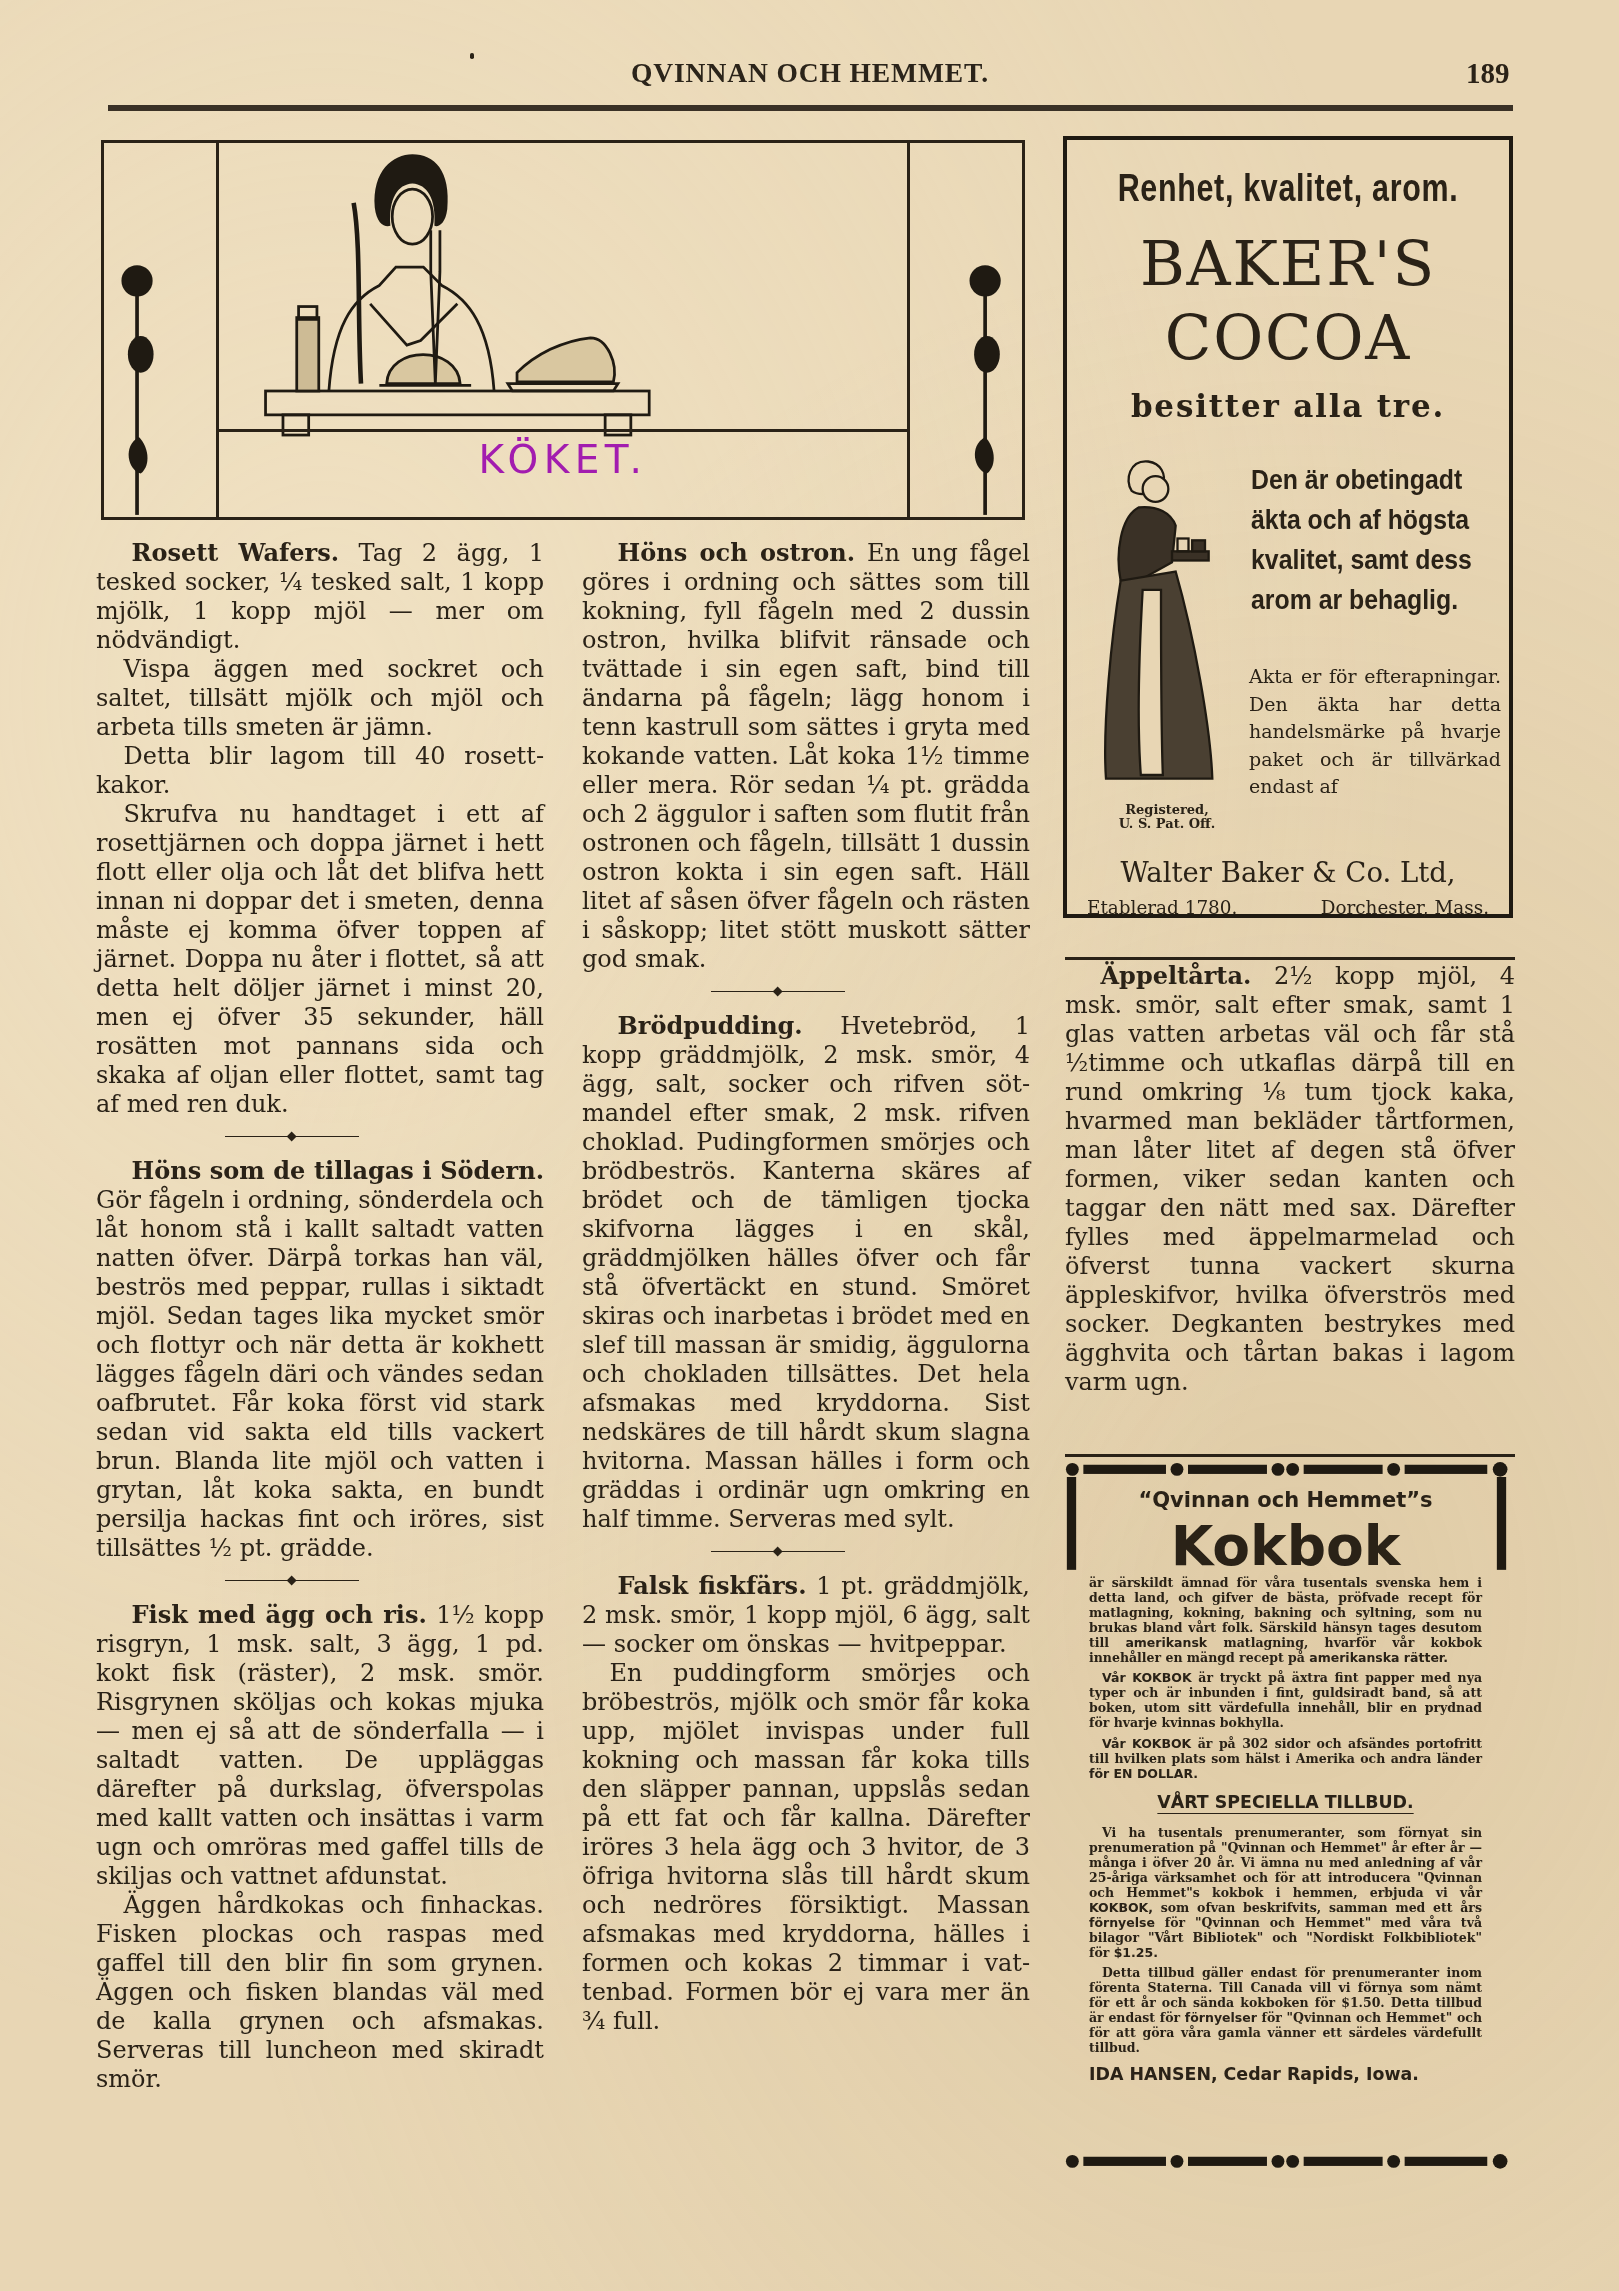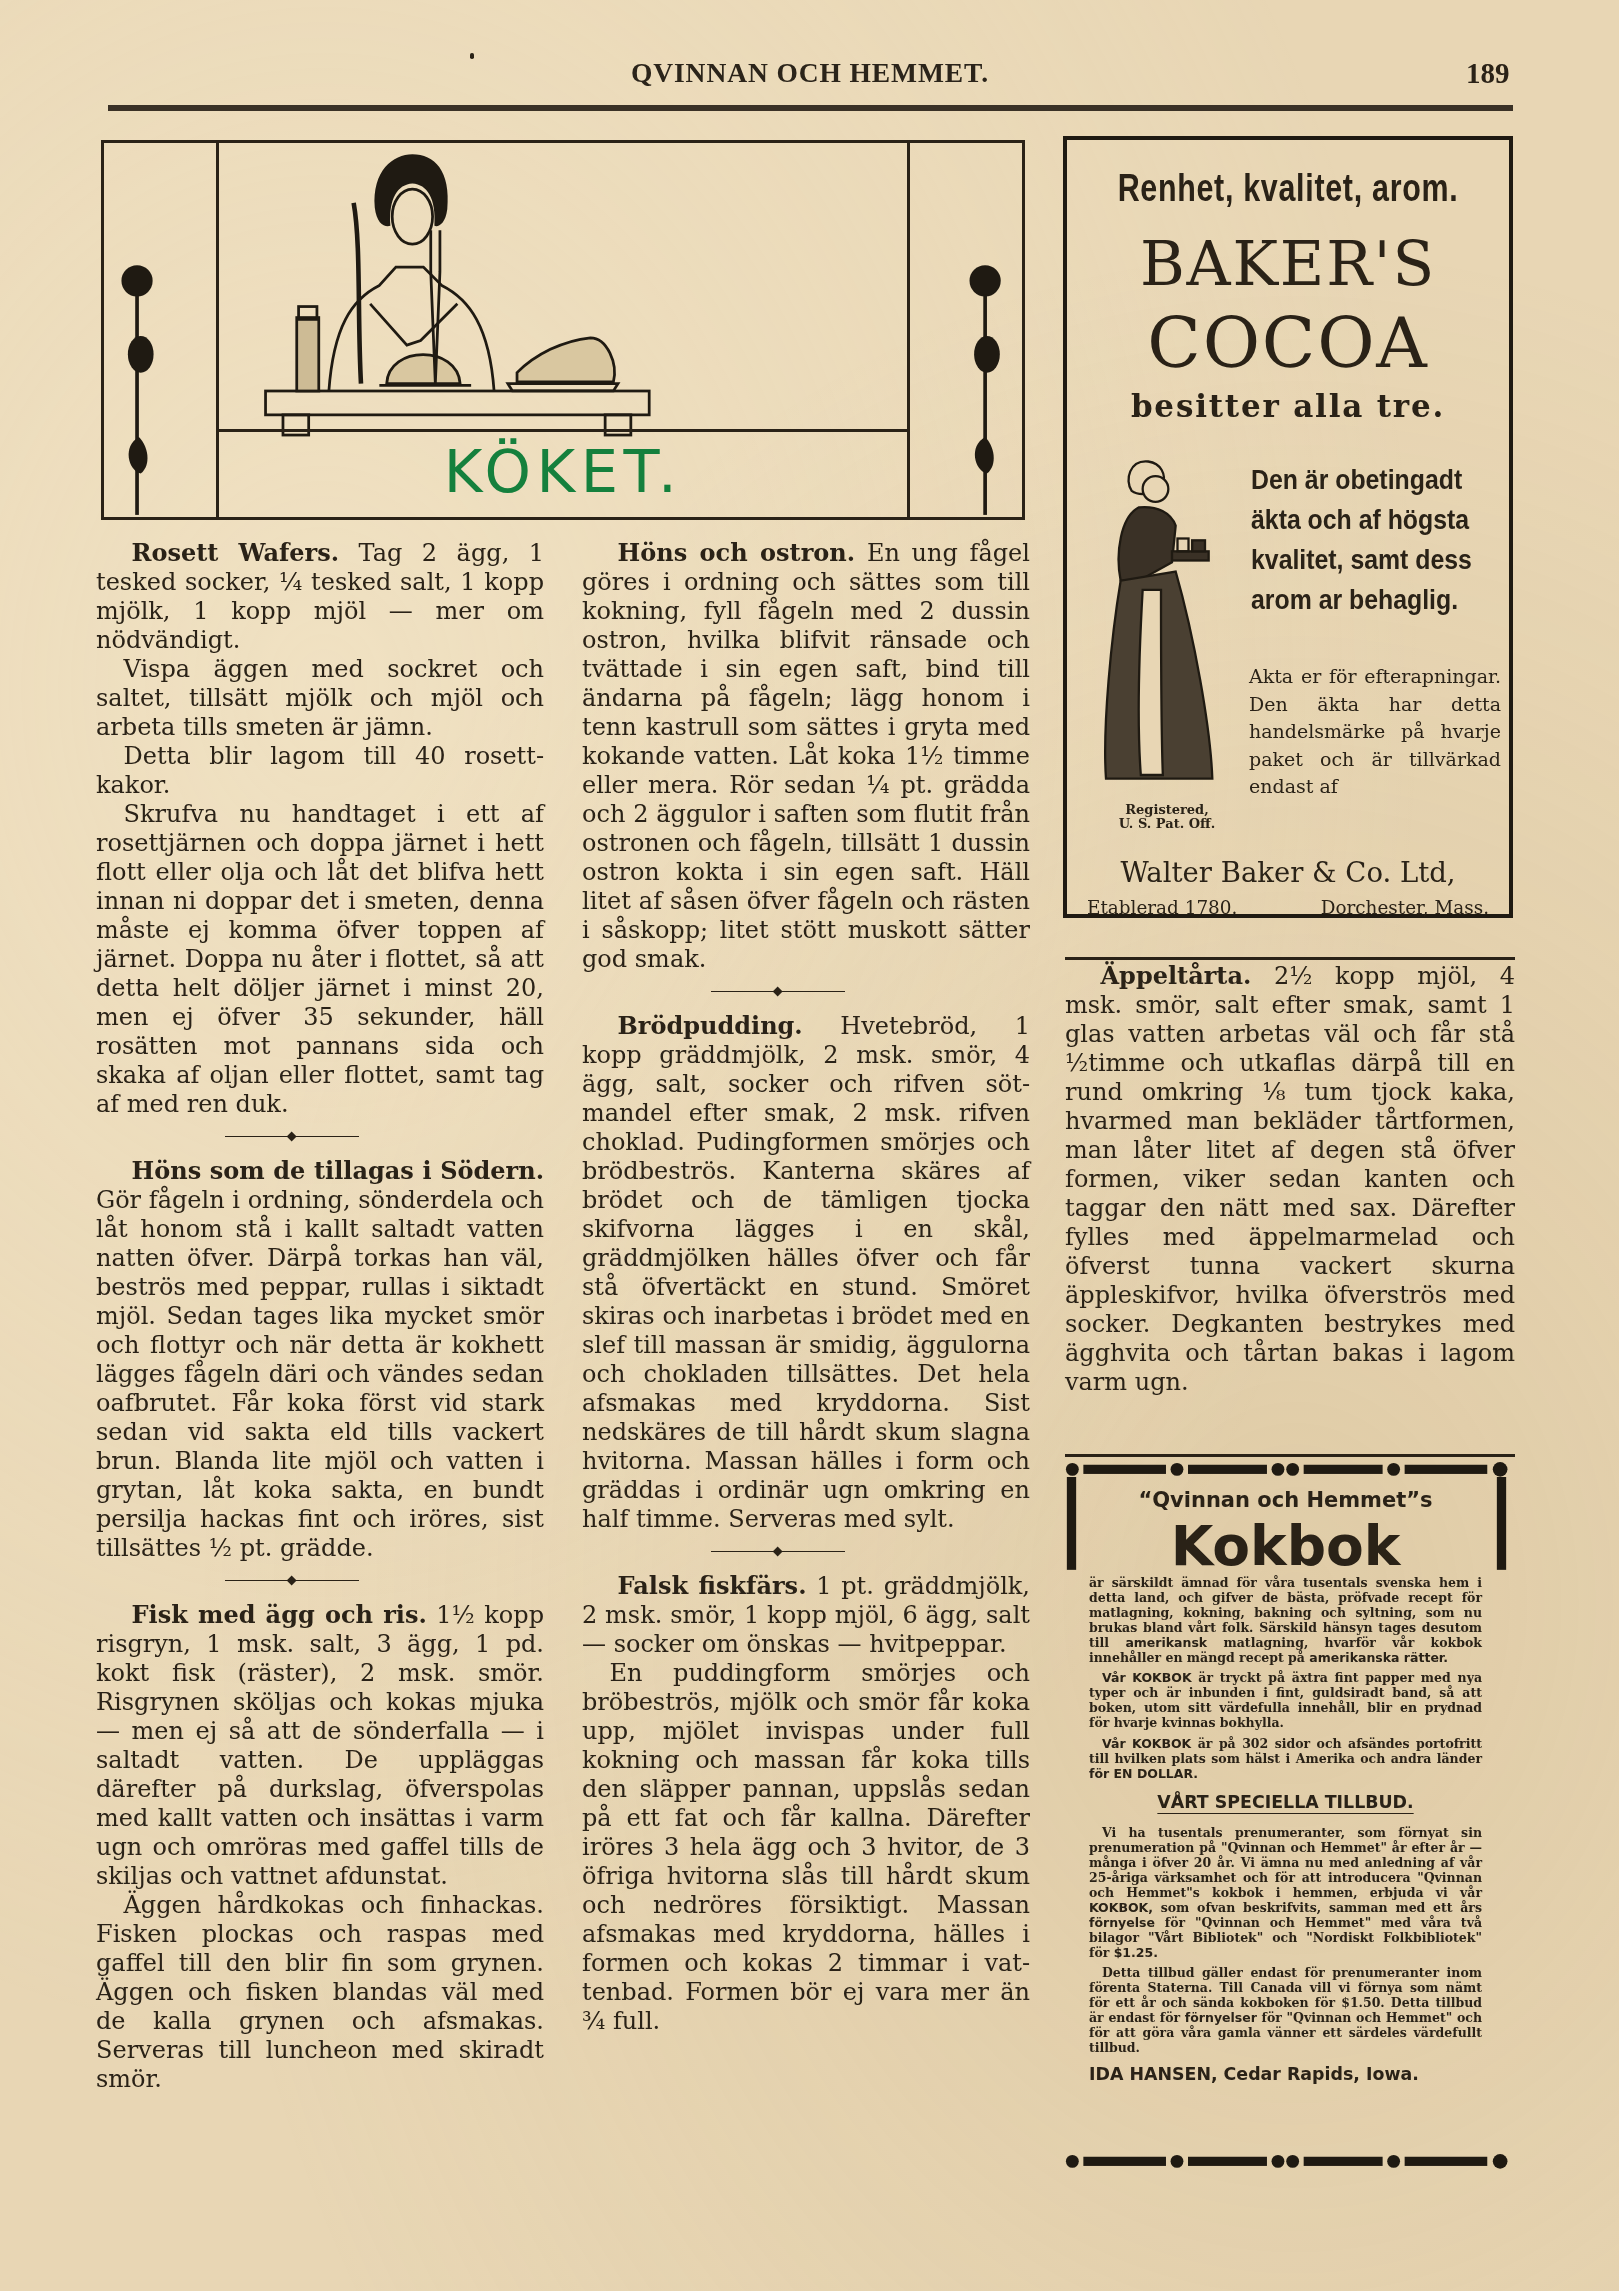--- a/index.html
+++ b/index.html
@@ -21,38 +21,38 @@
   }
   .page-num { left: 1466px; top: 57px; font-family: "Liberation Serif", serif; font-weight: bold; font-size: 29px; }
   .head-rule { left: 108px; top: 105px; width: 1405px; height: 5.5px; background: #3a3126; }
   
   .banner { left: 101px; top: 140px; width: 924px; height: 380px; border: 3.7px solid #2a2217; box-sizing: border-box; }
   .banner .inner-left { position: absolute; left: 112px; top: 0; bottom: 0; width: 2.8px; background: #2a2217; }
   .banner .inner-right { position: absolute; right: 112px; top: 0; bottom: 0; width: 2.8px; background: #2a2217; }
   .banner .inner-base { position: absolute; left: 115px; right: 115px; top: 286px; height: 2.8px; background: #2a2217; }
   .banner-title {
     position: absolute; left: 115px; right: 115px; top: 294px; text-align: center;
-    font-family: "DejaVu Sans", sans-serif; font-size: 59px; letter-spacing: 5.5px; color: #15803d;
+    font-family: "DejaVu Sans", sans-serif; font-size: 39px; letter-spacing: 5.5px; color: #a21caf;
   }
   .illustration { position: absolute; left: 0; top: 0; width: 916px; height: 373px; }
   
   .col { font-size: 24px; line-height: 29px; text-align: justify; hyphens: manual; }
   .col p { margin: 0; text-indent: 27.5px; }
   .col .head { font-weight: bold; margin-left: 8px; }
   .col1 { left: 96px; top: 538px; width: 448px; }
   .col2 { left: 582px; top: 538px; width: 448px; }
   .col3 { left: 1065px; top: 961px; width: 450px; }
   .divider { height: 37px; position: relative; }
   .divider::before { content: ""; position: absolute; left: 129px; width: 134px; top: 17.4px; border-top: 1.8px solid #2a2217; }
   .divider::after { content: ""; position: absolute; left: 192px; top: 13.8px; width: 7.3px; height: 7.3px; background: #2a2217; transform: rotate(45deg); }
   
   .baker { left: 1063px; top: 136px; width: 450px; height: 782px; border: 4.6px solid #1f1a12; box-sizing: border-box; }
   .baker .slogan { position: absolute; left: 0; right: 0; top: 26px; text-align: center; font-family: "Liberation Sans", sans-serif; font-weight: bold; font-size: 39px; transform: scaleX(0.78); transform-origin: center; letter-spacing: 0.9px; }
   .baker .brand1 { position: absolute; left: 0; right: 0; top: 88px; text-align: center; font-family: "DejaVu Serif", serif; font-size: 61px; letter-spacing: 1.8px; }
-  .baker .brand2 { position: absolute; left: 0; right: 0; top: 162px; text-align: center; font-family: "DejaVu Serif", serif; font-size: 70px; letter-spacing: 1.8px; }
+  .baker .brand2 { position: absolute; left: 0; right: 0; top: 162px; text-align: center; font-family: "DejaVu Serif", serif; font-size: 61px; letter-spacing: 1.8px; }
   .baker .possess { position: absolute; left: 0; right: 0; top: 248px; text-align: center; font-family: "DejaVu Serif", serif; font-weight: bold; font-size: 31px; letter-spacing: 1.8px; }
   .baker .claim { position: absolute; left: 184px; width: 246px; top: 320px; font-family: "Liberation Sans", sans-serif; font-weight: bold; font-size: 27px; line-height: 40px; transform: scaleX(0.92); transform-origin: left; }
   .baker .warn { position: absolute; left: 182px; width: 252px; top: 523px; font-family: "DejaVu Serif", serif; font-size: 19px; line-height: 27.5px; text-align: justify; }
   .baker .reg { position: absolute; left: 22px; width: 156px; top: 663px; text-align: center; font-family: "DejaVu Serif", serif; font-weight: bold; font-size: 13px; line-height: 13.8px; }
   .baker .company { position: absolute; left: 13px; right: 13px; top: 716px; text-align: center; font-family: "DejaVu Serif", serif; font-size: 27.5px; white-space: nowrap; }
   .baker .est { position: absolute; left: 20px; top: 757px; font-family: "DejaVu Serif", serif; font-size: 18.4px; }
   .baker .loc { position: absolute; right: 20px; top: 757px; font-family: "DejaVu Serif", serif; font-size: 18.4px; }
   .baker svg.maid { position: absolute; left: 16.5px; top: 312px; }
   .col3-rule { left: 1065px; top: 957px; width: 450px; height: 2.8px; background: #2a2217; }
   .col3-rule2 { left: 1065px; top: 1454px; width: 450px; height: 2.8px; background: #2a2217; }

